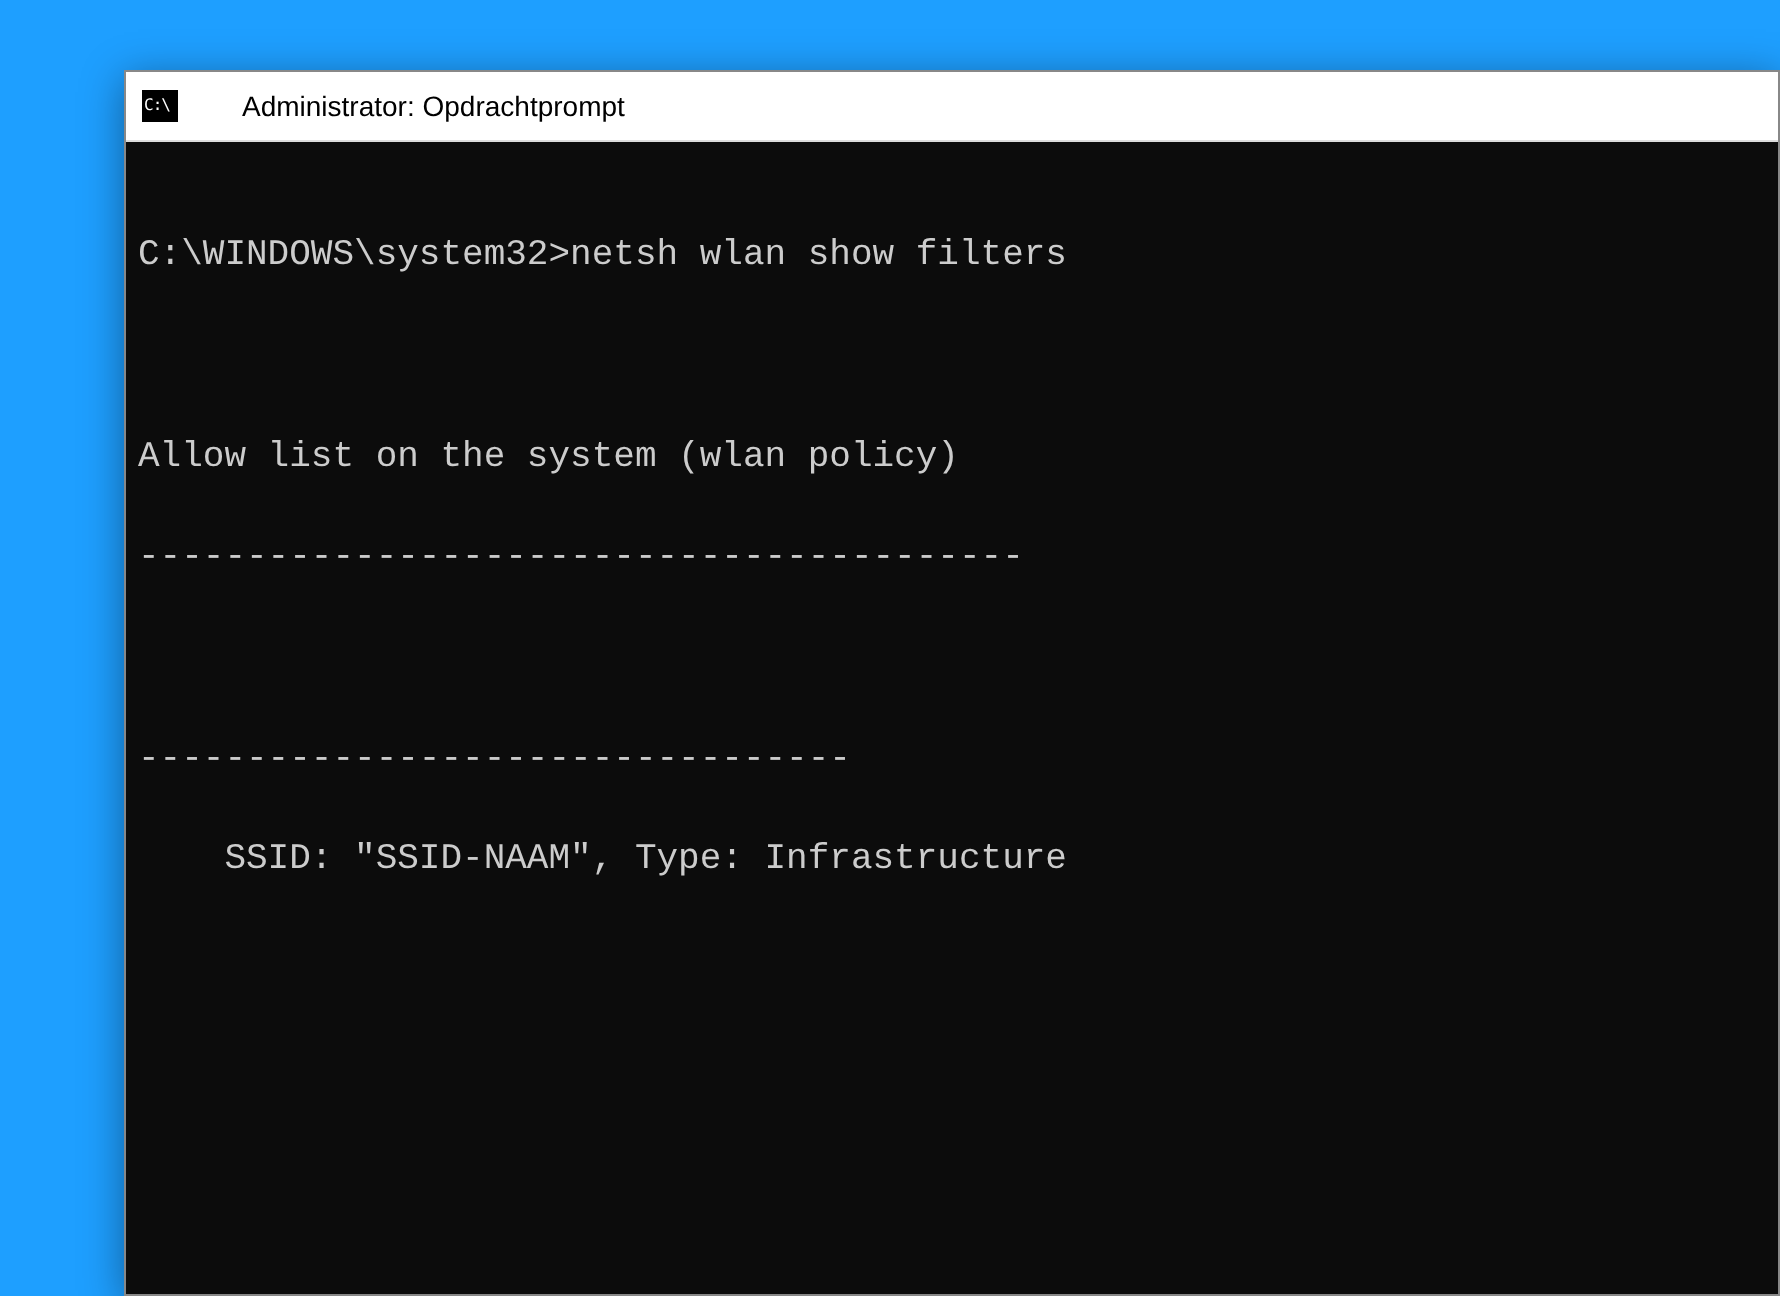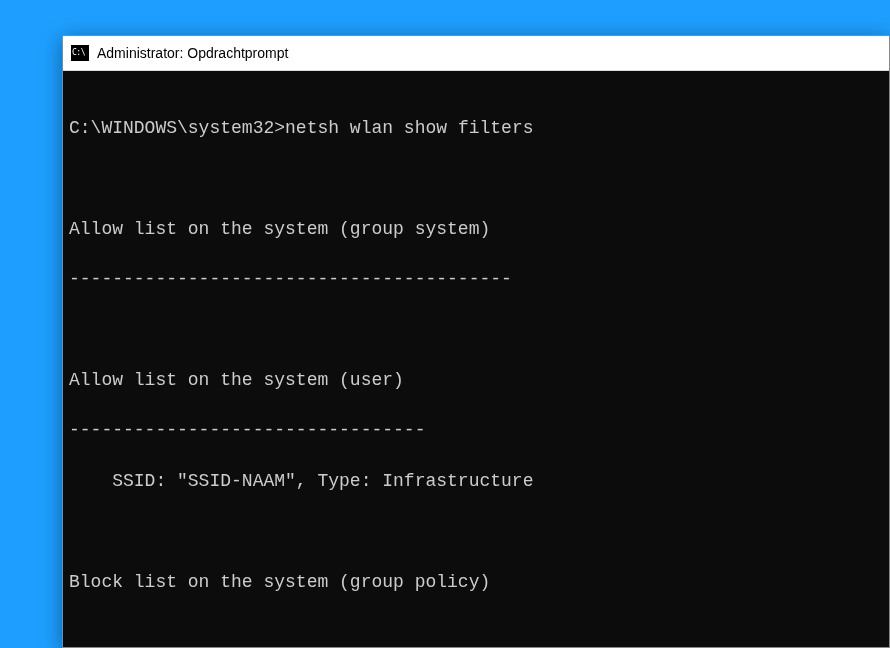--- a/index.html
+++ b/index.html
@@ -46,20 +46,21 @@
     .titlebar-icon-text {
       color: #fff;
       font-size: 8px;
       font-family: monospace;
       line-height: 1;
       letter-spacing: -0.5px;
     }
     .titlebar-text {
       font-size: 14px;
       color: #000;
+      margin-left: 24px;
     }
     .terminal-body {
       background: #0c0c0c;
       color: #cccccc;
       font-family: 'Consolas', 'Courier New', monospace;
       font-size: 18px;
       line-height: 1.4;
       padding: 20px 6px;
       white-space: pre;
       height: calc(100% - 35px);
@@ -78,28 +79,26 @@
 <div class="window">
   <div class="titlebar">
     <div class="titlebar-icon">
       <span class="titlebar-icon-text">C:\</span>
     </div>
     <span class="titlebar-text">Administrator: Opdrachtprompt</span>
   </div>
   <div class="terminal-body">
 <div class="terminal-line"><span>C:\WINDOWS\system32&gt;</span><span>netsh wlan show filters</span></div>
 <div class="blank-line"></div>
-<div class="terminal-line">Allow list on the system (group system)</div>
+<div class="terminal-line">Allow list on the system (wlan policy)</div>
 <div class="terminal-line">-----------------------------------------</div>
 <div class="blank-line"></div>
-<div class="terminal-line">Allow list on the system (user)</div>
 <div class="terminal-line">---------------------------------</div>
 <div class="terminal-line">    SSID: "SSID-NAAM", Type: Infrastructure</div>
 <div class="blank-line"></div>
-<div class="terminal-line">Block list on the system (group policy)</div>
 
 
 
 
 
 
 
 
 
   </div>

